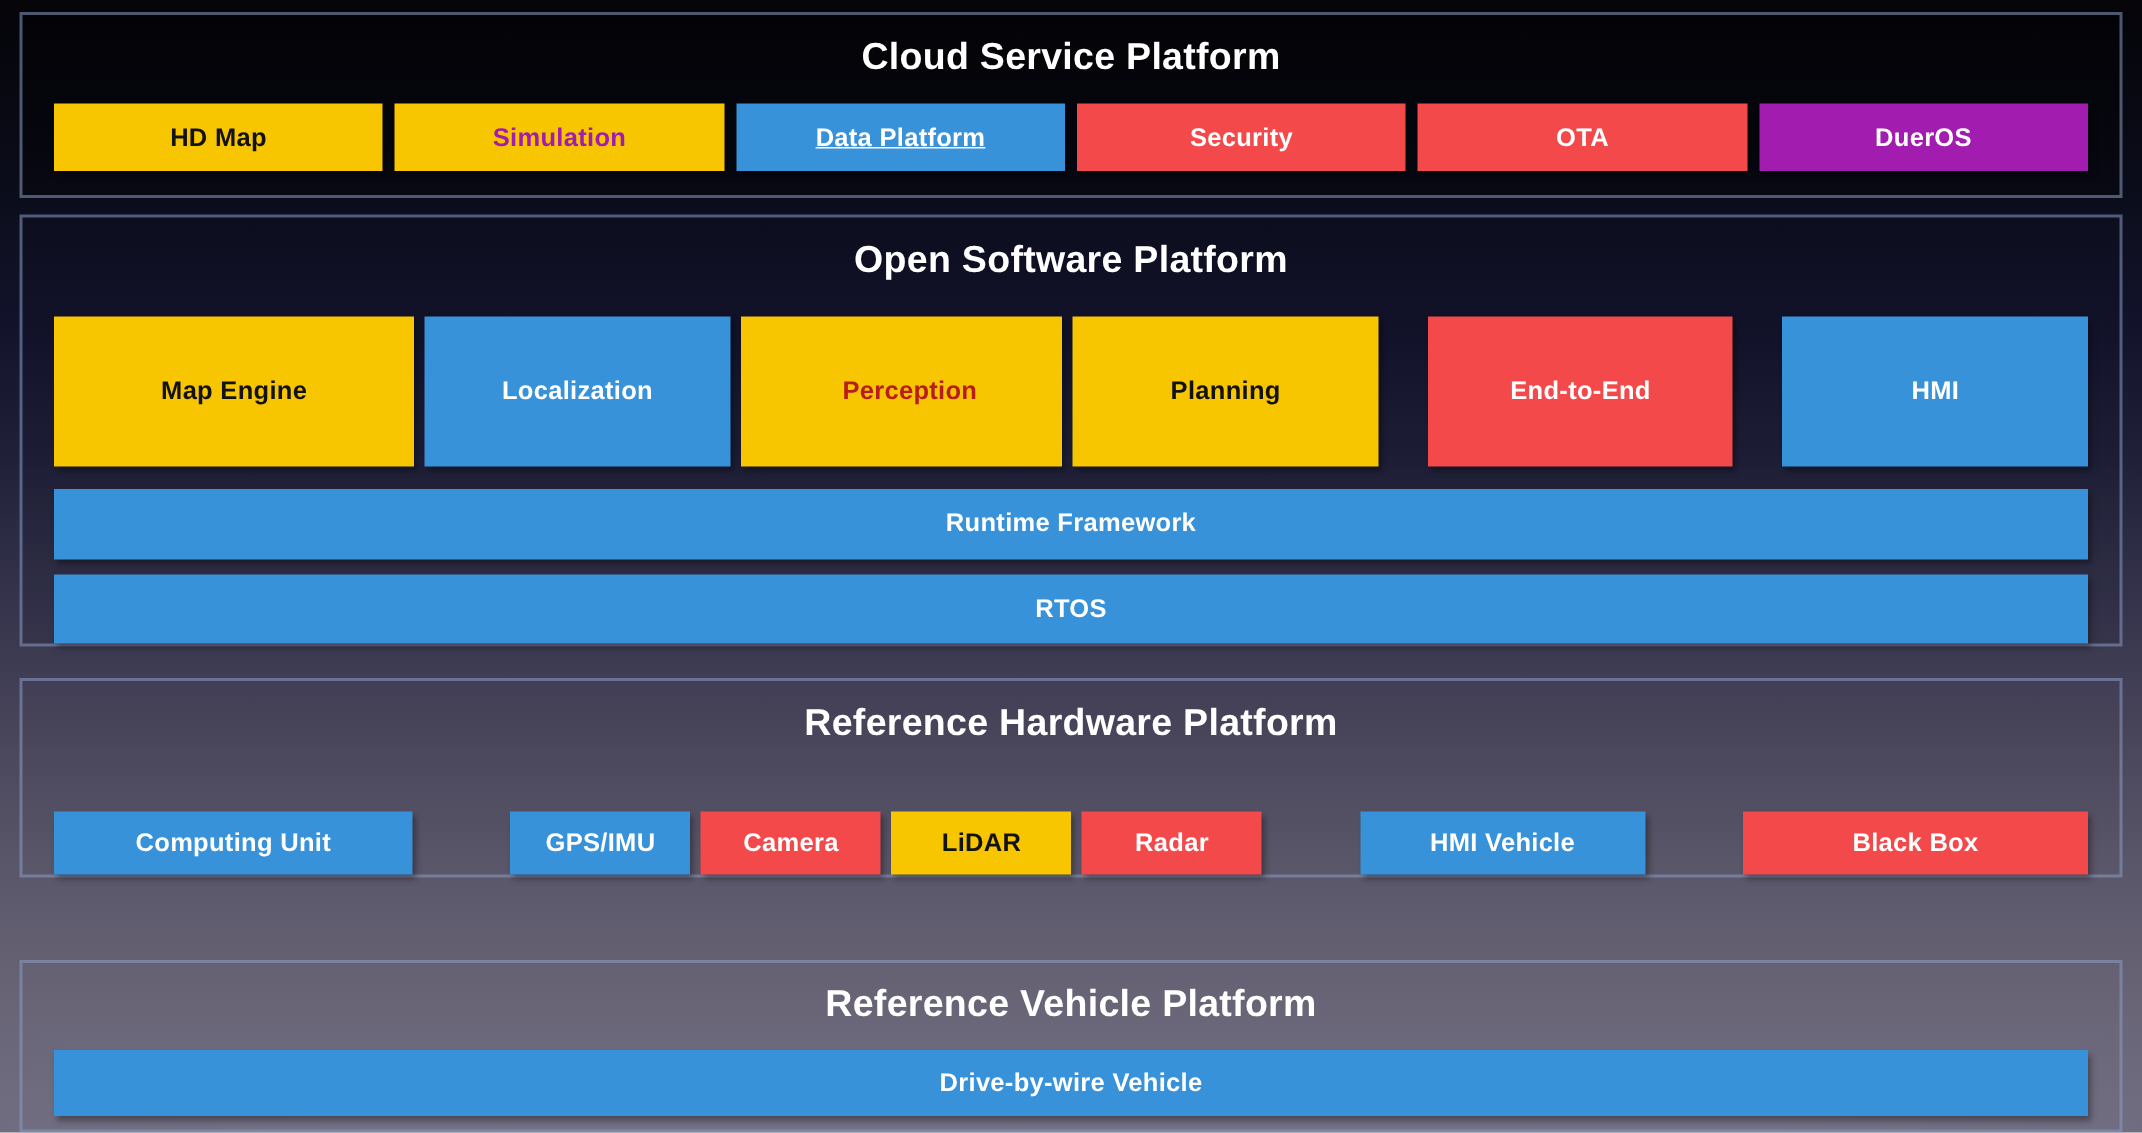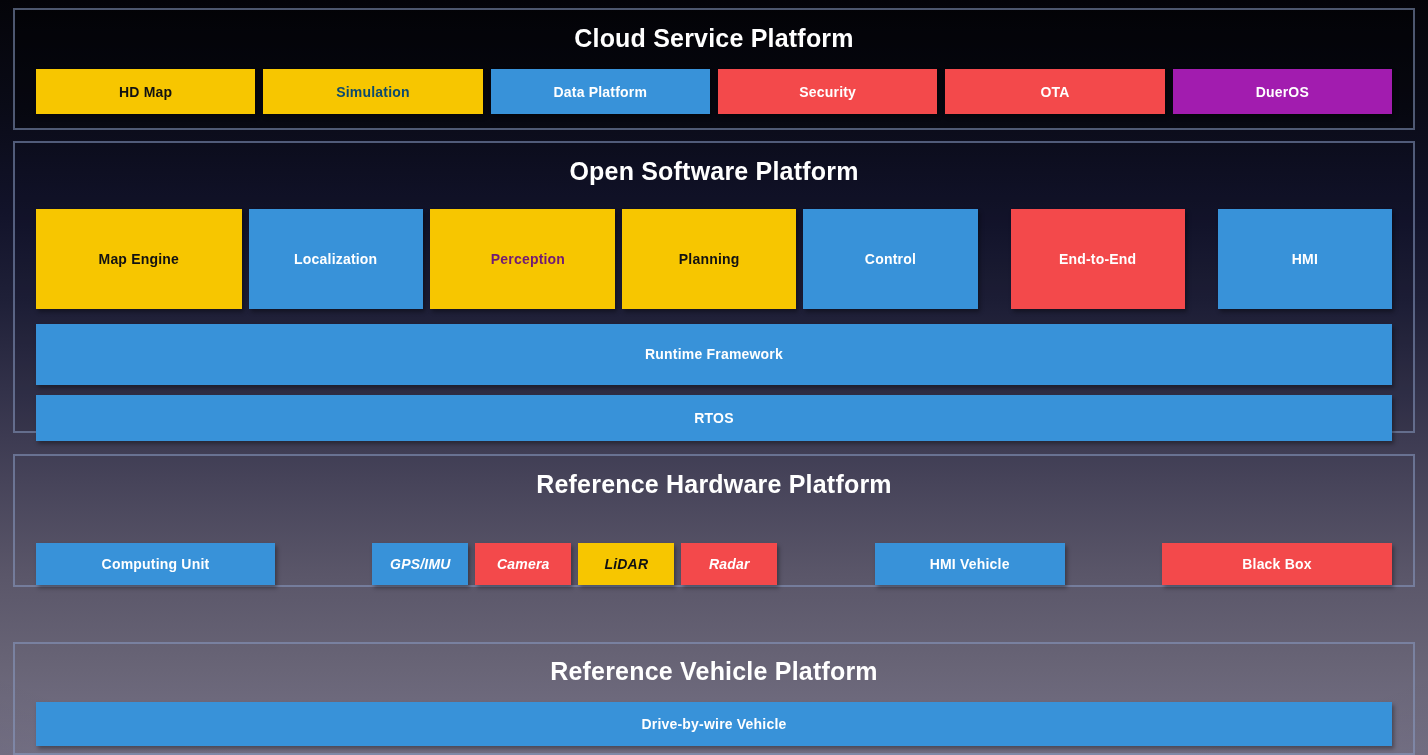--- a/index.html
+++ b/index.html
@@ -25,70 +25,69 @@
   .s-soft  { height:292px; margin-bottom:21px; background:rgba(6,8,28,0.10); }
   .s-hw    { height:137px; margin-bottom:15px; }
   .s-veh   { height:118px;margin-top:40px; }
   .sec-title {
     text-align:center; color:#fff; font-weight:bold; font-size:25px;
     letter-spacing:0.2px; line-height:30px; margin-top:13px;
   }
   .s-veh .sec-title { margin-top:12px; }
   .box {
     display:flex; align-items:center; justify-content:center;
-    font-weight:bold; font-size:14px; letter-spacing:0.2px;
+    font-weight:bold; font-size:17px; letter-spacing:0.2px;
     box-shadow:2px 3px 4px rgba(0,0,0,0.35);
   }
   
   .cloud-row { display:flex; gap:8px; margin-top:16px; height:45px; }
   .cloud-row .box { flex:1; }
   
   .mod-row { display:flex; gap:7px; margin-top:23px; height:100px; }
   .mod-row .box { flex:1; }
   .mod-row .box.wide { flex:1.18; }
   .mod-row .box.gap-lg { margin-left:26px; }
-  .bar { height:61px; margin-top:15px; width:100%; }
+  .bar { height:47px; margin-top:15px; width:100%; }
   .bar.rtos { height:46px; margin-top:10px; }
   
   .hw-row { display:flex; justify-content:space-between; margin-top:44px; height:42px; }
   .hw-row .computing { width:239px; }
   .sensor-group { display:flex; gap:7px; }
-  .sensor-group .box { width:96px;font-style:italic; }
+  .sensor-group .box { width:120px; }
   .hw-row .hmi-device { width:190px; }
   .hw-row .black-box { width:230px; }
   
   .veh-bar { height:44px; margin-top:16px; width:100%; }
 </style>
 </head>
 <body>
 
 <div class="vignette"></div>
 
 <div class="wrap">
 
   <div class="section s-cloud">
     <div class="sec-title">Cloud Service Platform</div>
     <div class="cloud-row">
       <div class="box" style="background-color: rgb(247, 198, 0); color: rgb(18, 18, 18);">HD Map</div>
-      <div class="box" style="background-color: rgb(247, 198, 0); color: #0c4a6e;">Simulation</div>
-      <div class="box" style="background-color: rgb(56, 146, 217); color: rgb(255, 255, 255);">Data Platform</div>
+      <div class="box" style="background-color: rgb(247, 198, 0); color: #a21caf;">Simulation</div>
+      <div class="box" style="background-color: rgb(56, 146, 217); color: rgb(255, 255, 255); text-decoration: underline;">Data Platform</div>
       <div class="box" style="background-color: rgb(243, 73, 75); color: rgb(255, 255, 255);">Security</div>
       <div class="box" style="background-color: rgb(243, 73, 75); color: rgb(255, 255, 255);">OTA</div>
       <div class="box" style="background-color: #a21caf; color: rgb(255, 255, 255);">DuerOS</div>
     </div>
   </div>
 
   <div class="section s-soft">
     <div class="sec-title">Open Software Platform</div>
     <div class="mod-row">
       <div class="box wide" style="background-color: rgb(247, 198, 0); color: rgb(18, 18, 18);">Map Engine</div>
       <div class="box" style="background-color: rgb(56, 146, 217); color: rgb(255, 255, 255);">Localization</div>
-      <div class="box" style="background-color: rgb(247, 198, 0); color: #701a75; padding-left: 11px;">Perception</div>
+      <div class="box" style="background-color: rgb(247, 198, 0); color: #b91c1c; padding-left: 11px;">Perception</div>
       <div class="box" style="background-color: rgb(247, 198, 0); color: rgb(18, 18, 18);">Planning</div>
-      <div class="box" style="background-color: rgb(56, 146, 217); color: rgb(255, 255, 255);">Control</div>
       <div class="box gap-lg" style="background-color: rgb(243, 73, 75); color: rgb(255, 255, 255);">End-to-End</div>
       <div class="box gap-lg" style="background-color: rgb(56, 146, 217); color: rgb(255, 255, 255);">HMI</div>
     </div>
     <div class="box bar" style="background-color: rgb(56, 146, 217); color: rgb(255, 255, 255);">Runtime Framework</div>
     <div class="box bar rtos" style="background-color: rgb(56, 146, 217); color: rgb(255, 255, 255);">RTOS</div>
   </div>
 
   <div class="section s-hw">
     <div class="sec-title">Reference Hardware Platform</div>
     <div class="hw-row">

